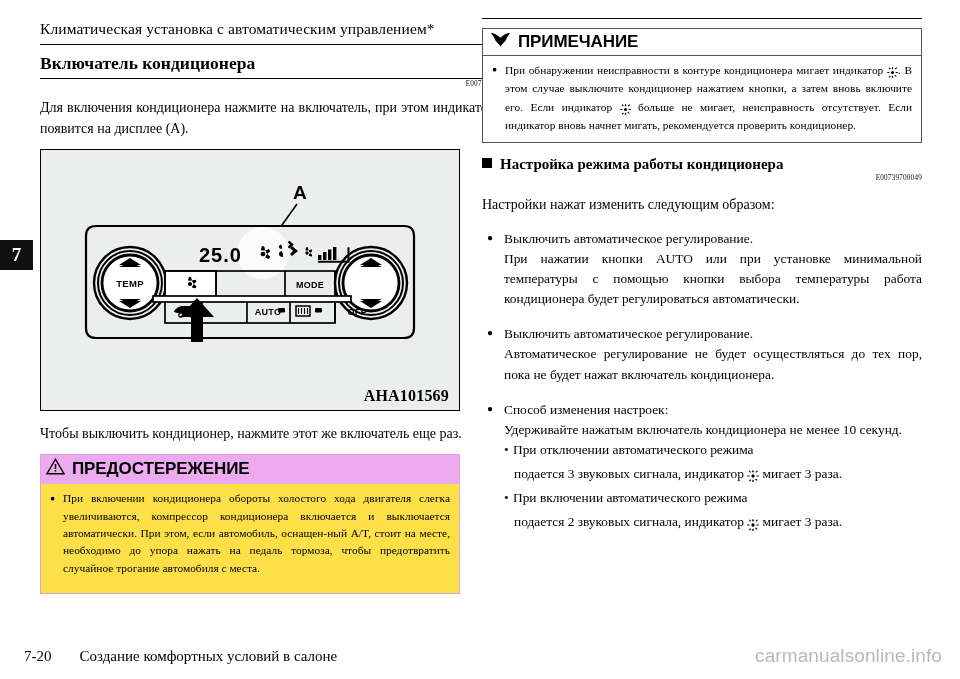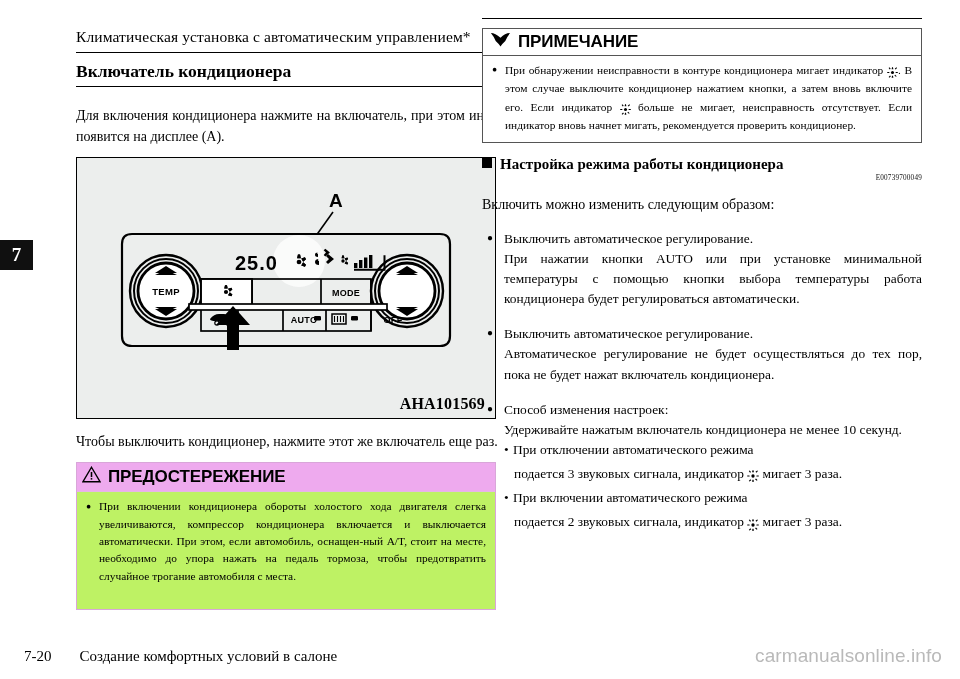--- a/index.html
+++ b/index.html
@@ -11,21 +11,21 @@
     color: #000;
     overflow: hidden;
   }
   #page {
     position: relative;
     width: 960px; height: 679px;
     background: #fff;
   }
 
   
-  .col-left  { position: absolute; left: 40px;  top: 28px; width: 472px; margin-left: 36px; }
+  .col-left  { position: absolute; left: 40px;  top: 20px; width: 472px; }
   .col-right { position: absolute; left: 482px; top: 18px; width: 440px; }
 
   
   .chapter-tab {
     position: absolute; left: 0; top: 240px;
     width: 33px; height: 30px;
     background: #101010;
     color: #fff;
     font-family: "Liberation Serif", serif;
     font-weight: bold;
@@ -113,22 +113,22 @@
     display: flex; align-items: center; gap: 7px;
     border-bottom: 1px solid #e4b8e4;
   }
   .warn-head-text {
     font-family: "Liberation Sans", sans-serif;
     font-weight: bold;
     font-size: 17px;
     letter-spacing: -.1px;
   }
   .warn-body {
-    padding: 6px 9px 24px 9px;
-    background: #bef264;
+    padding: 6px 9px 16px 9px;
+    background: #fde047;
   }
   .warn-li {
     font-size: 11.4px;
     line-height: 1.52;
     text-align: justify;
     position: relative;
     padding-left: 13px;
   }
   .warn-li::before {
     content: "\25CF";
@@ -464,21 +464,21 @@
         </div>
       </div>
     </div>
 
     <div class="sub-head">
       <span class="sq-bullet"></span>
       <span>Настройка режима работы кондиционера</span>
     </div>
     <div class="ecode" style="margin-bottom:0;">E00739700049</div>
 
-    <p class="intro-p">Включить можно изменить следующим образом:</p>
+    <p class="intro-p">Настройки нажат изменить следующим образом:</p>
 
     <div class="bullet-block">
       <div class="bullet-line">Выключить автоматическое регулирование.</div>
       <div class="bullet-line just">При нажатии кнопки AUTO или при установке минимальной температуры с помощью кнопки выбора температуры работа кондиционера будет регулироваться автоматически.</div>
     </div>
 
     <div class="bullet-block">
       <div class="bullet-line">Выключить автоматическое регулирование.</div>
       <div class="bullet-line just">Автоматическое регулирование не будет осуществляться до тех пор, пока не будет нажат включатель кондиционера.</div>
     </div>

